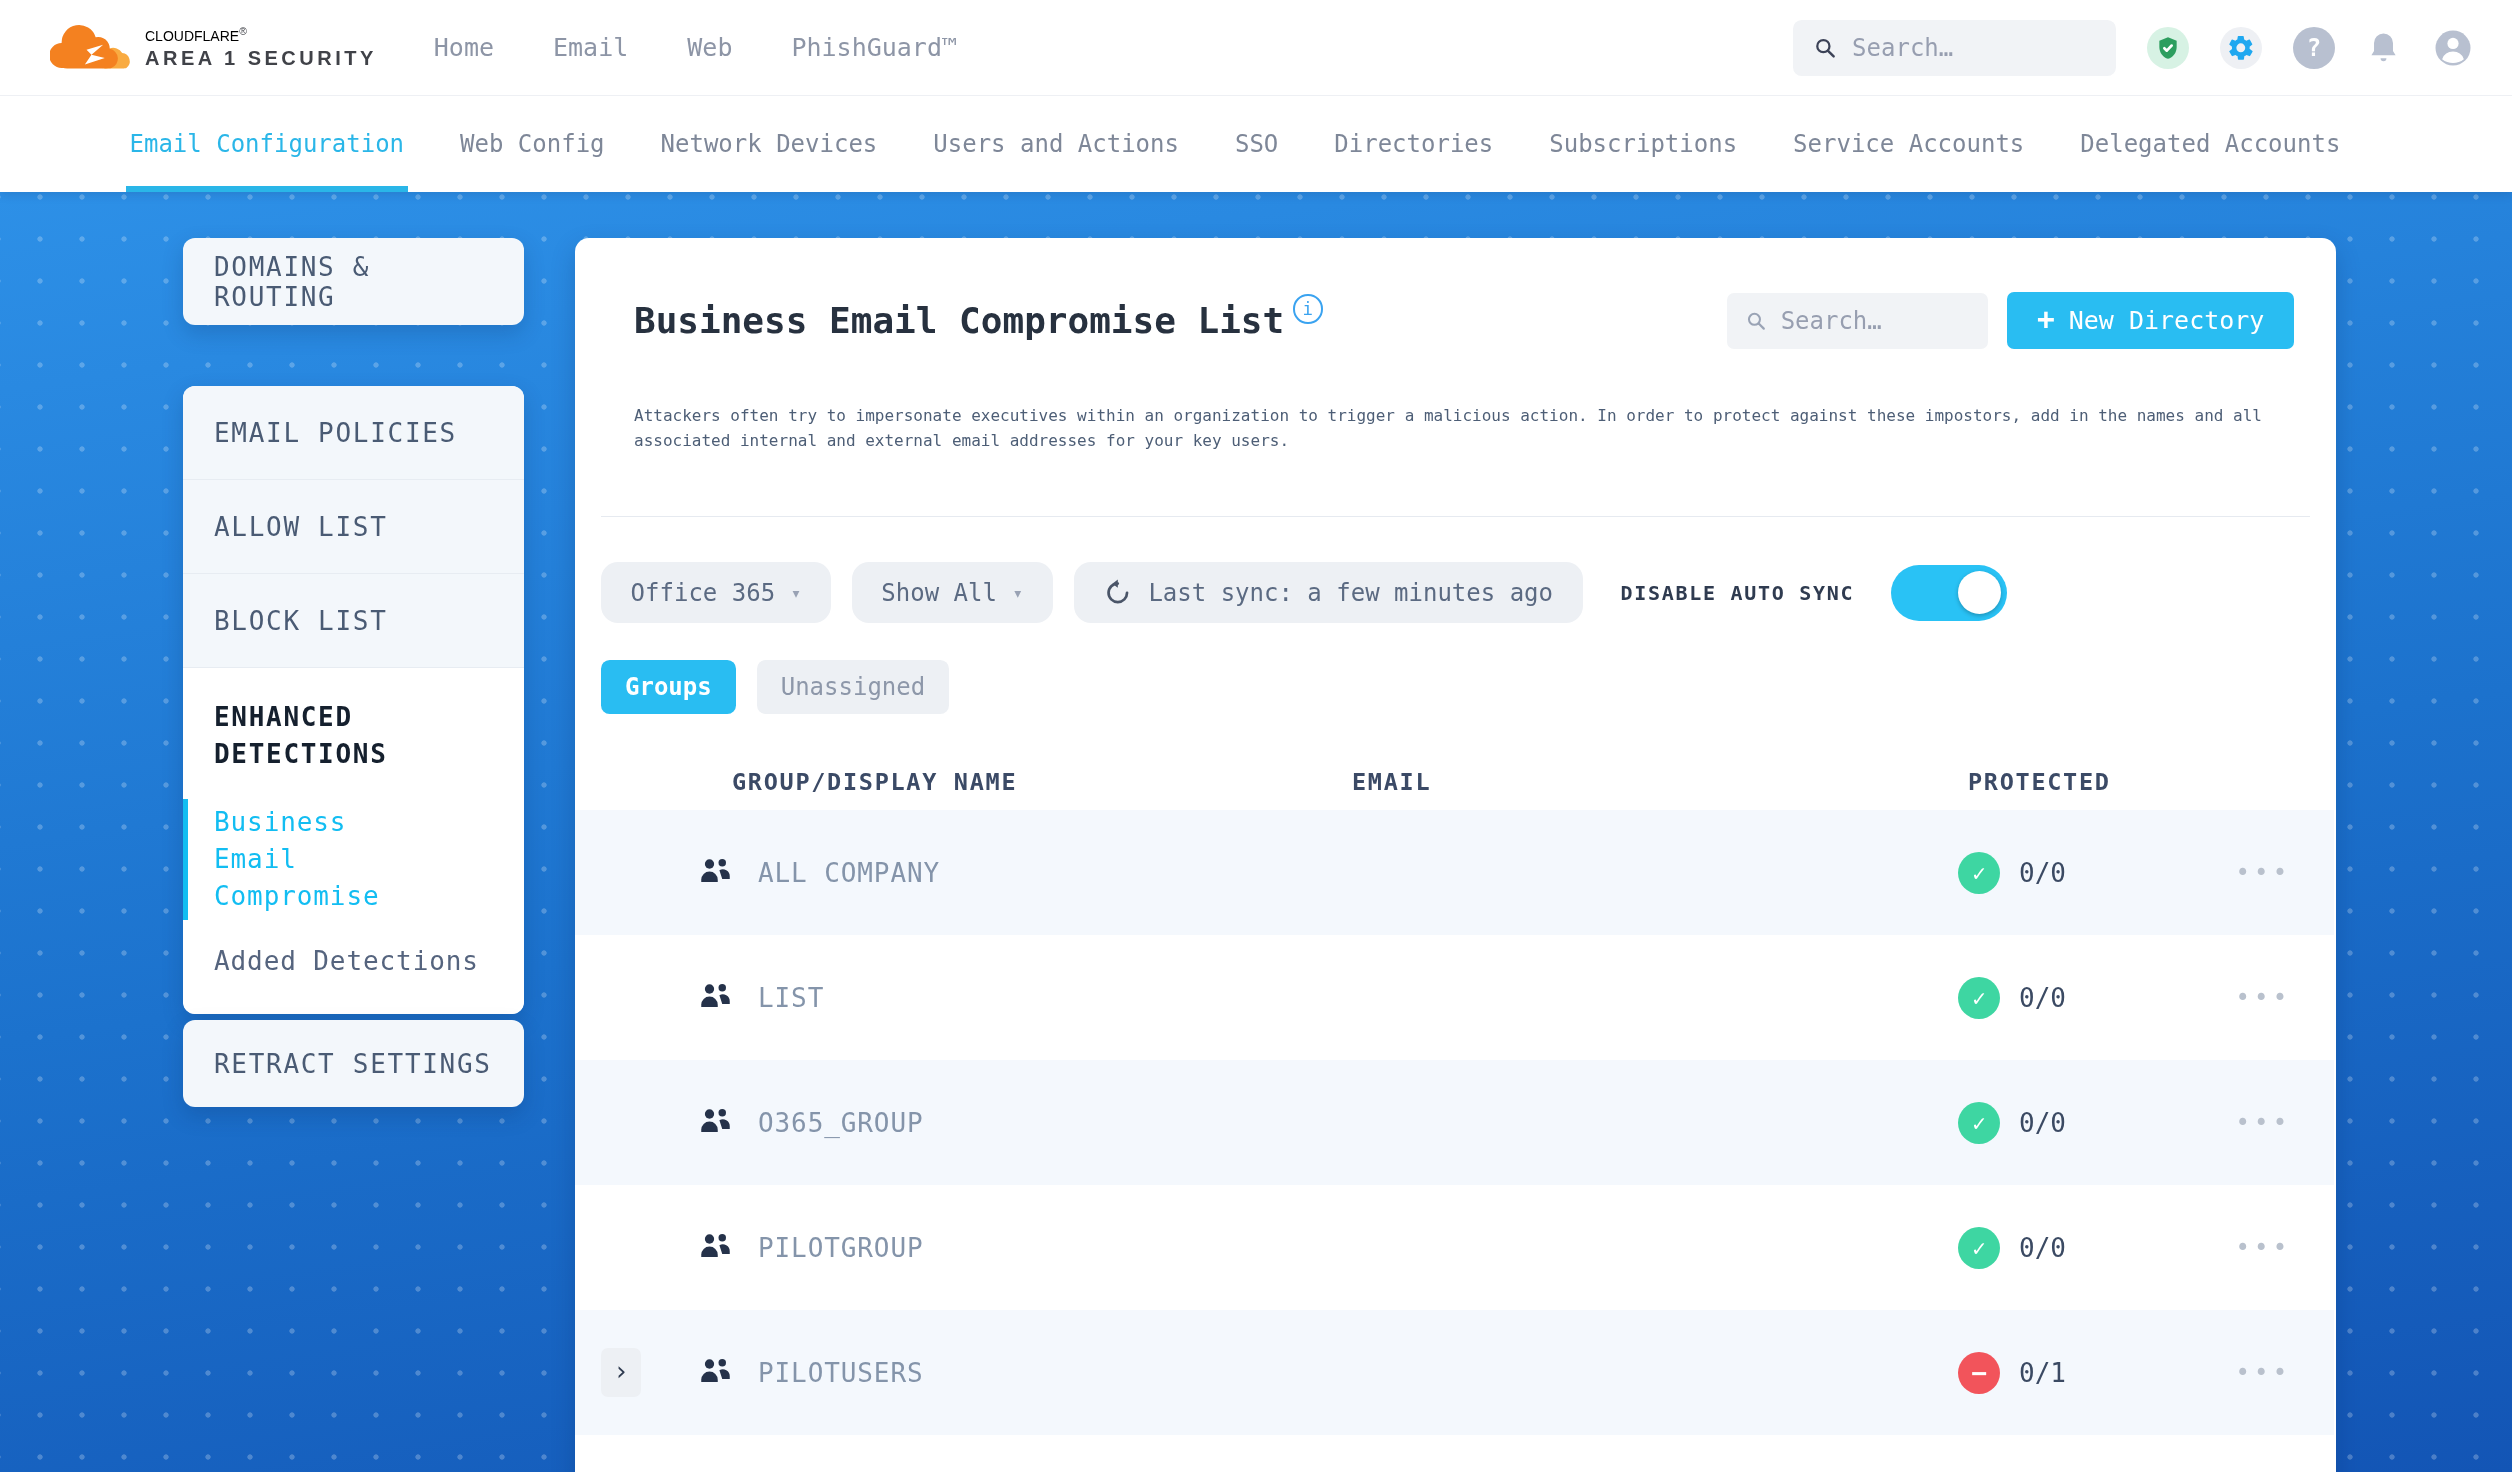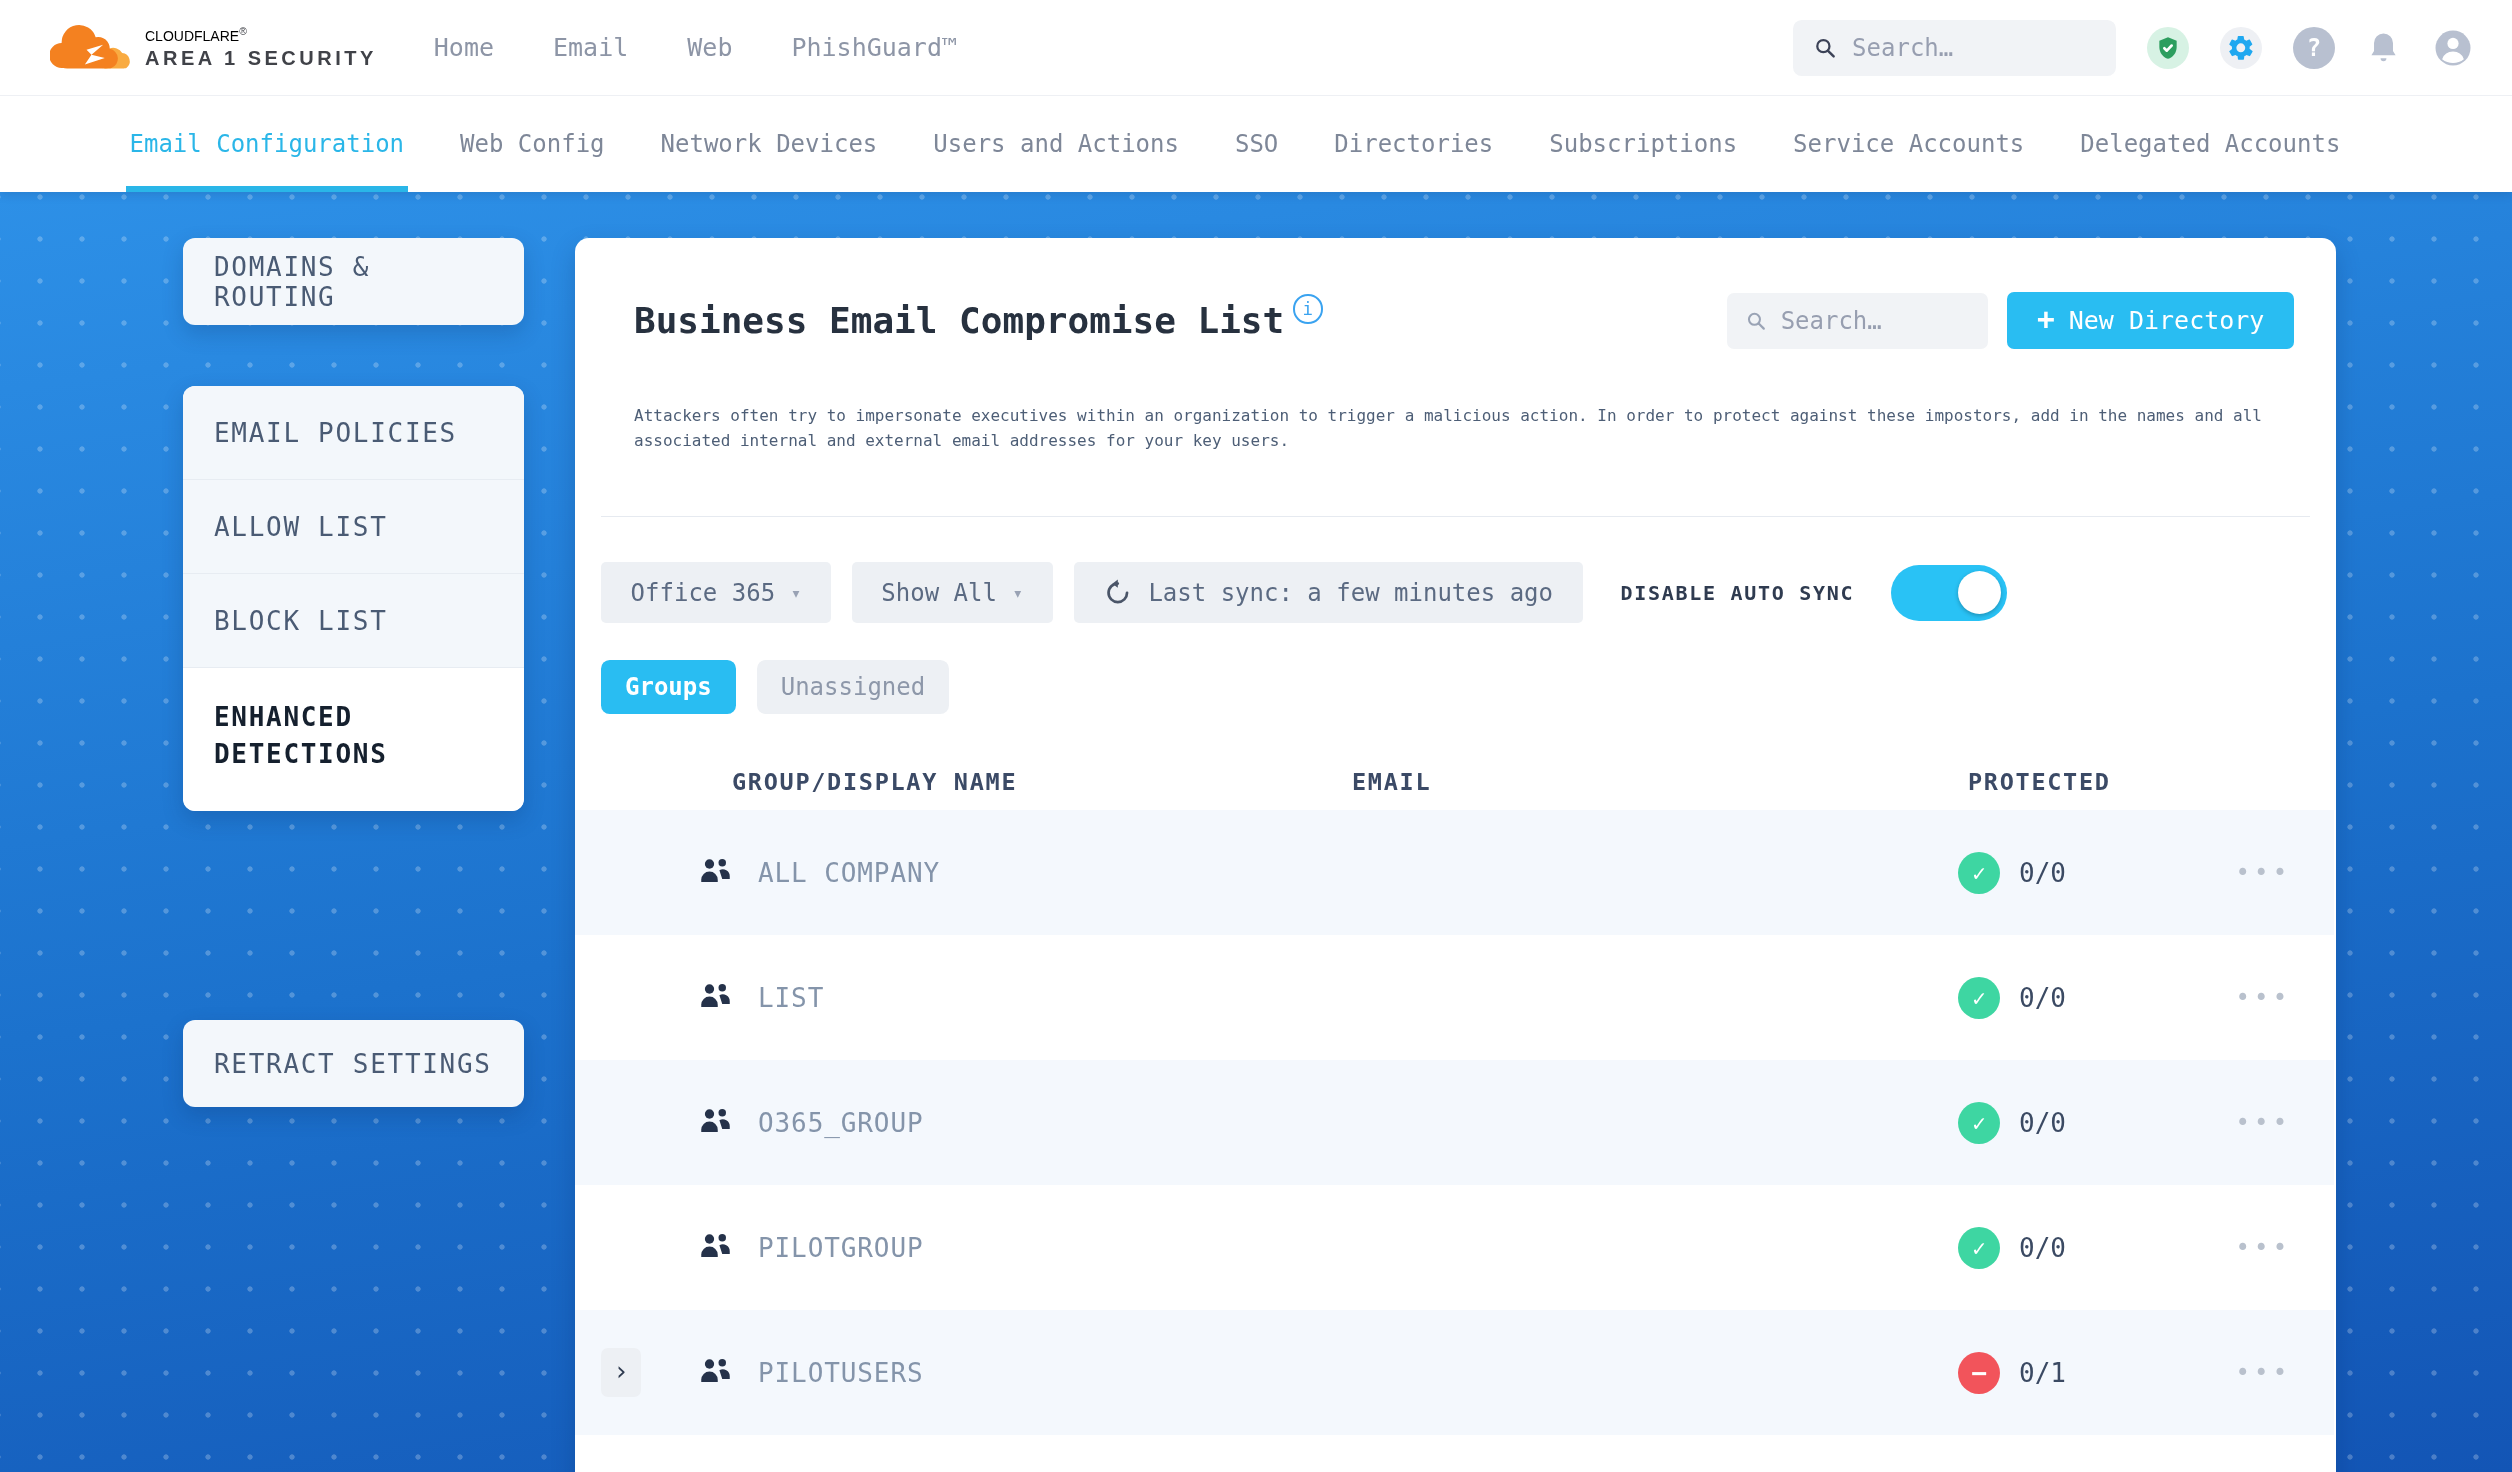--- a/index.html
+++ b/index.html
@@ -56,21 +56,21 @@
   .mc-head-right { margin-left:auto; display:flex; align-items:center; gap:19px; }
   .mc-search { width:261px; height:56px; background:#f1f3f6; border-radius:7px; display:flex; align-items:center; padding:0 19px; gap:14px; }
   .mc-search input { border:none; outline:none; background:transparent; font-family:inherit; font-size:24px; color:#3c4257; width:100%; }
   .mc-search input::placeholder { color:#979eb0; }
   .btn-new { height:57px; background:#29bdf2; border:none; border-radius:7px; color:#fff; font-family:inherit; font-size:25px; padding:0 29.6px; display:flex; align-items:center; gap:14px; cursor:pointer; }
   .btn-new .plus { font-size:29.6px; font-weight:bold; margin-top:-2.6px; }
   .mc-desc { margin-top:54px; width:1647px; font-size:16px; line-height:25px; color:#4d5e76; }
   .mc-divider { margin:63px -15.6px 0 -33px; border-top:1.7px solid #e6eaf0; }
 
   .filters { margin-top:45px; display:flex; align-items:center; margin-left:-33px; margin-right:-1.7px; }
-  .chip { height:61px; background:#edf0f4; border:none; border-radius:5px; font-family:inherit; font-size:24px; color:#5b6a82; display:flex; align-items:center; gap:15.6px; padding:0 29.6px; cursor:pointer; }
+  .chip { height:61px; background:#edf0f4; border:none; border-radius:17px; font-family:inherit; font-size:24px; color:#5b6a82; display:flex; align-items:center; gap:15.6px; padding:0 29.6px; cursor:pointer; }
   .chip .caret { color:#99a2b4; font-size:17.4px; }
   .chip + .chip { margin-left:21px; }
   .sync-chip { margin-left:auto; }
   .autosync-label { font-size:20px; font-weight:bold; color:#2f3b50; letter-spacing:1.7px; margin:0 37px 0 38px; }
   .toggle { width:116px; height:56px; border-radius:28px; background:#29c2f5; position:relative; cursor:pointer; flex:0 0 auto; }
   .toggle .knob { position:absolute; top:6px; right:6px; width:43px; height:43px; border-radius:50%; background:#fff; box-shadow:0 1.7px 4.3px rgba(0,0,0,.25); }
 
   .pills { margin-top:37px; display:flex; gap:21px; margin-left:-33px; }
   .pill { height:54px; border:none; border-radius:8.7px; font-family:inherit; font-size:24px; padding:0 24px; display:flex; align-items:center; cursor:pointer; background:#edf0f4; color:#8d97a9; }
   .pill.active { background:#29bdf2; color:#fff; font-weight:bold; }
@@ -173,20 +173,24 @@
   </div>
 
   <div class="side-card" id="card-policies">
     <div id="policy-list">
         <div class="policy-item">EMAIL POLICIES</div>
         <div class="policy-item">ALLOW LIST</div>
         <div class="policy-item">BLOCK LIST</div>
       </div>
     <div class="enhanced-block">
       <div class="enhanced-title">ENHANCED DETECTIONS</div>
+      <div id="enhanced-children">
+          <div class="bec-item">Business Email Compromise</div>
+          <div class="added-item">Added Detections</div>
+        </div>
     </div>
   </div>
 
   <div class="side-card side-single" id="card-retract">
     <span>RETRACT SETTINGS</span>
   </div>
 
   <section class="panel main-card">
 
     <div class="mc-head">

